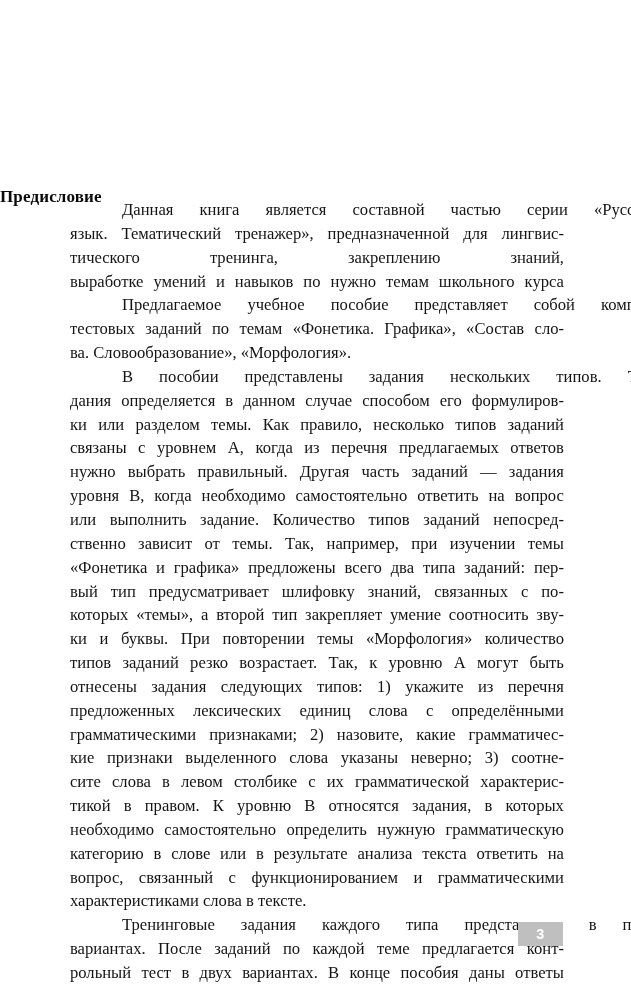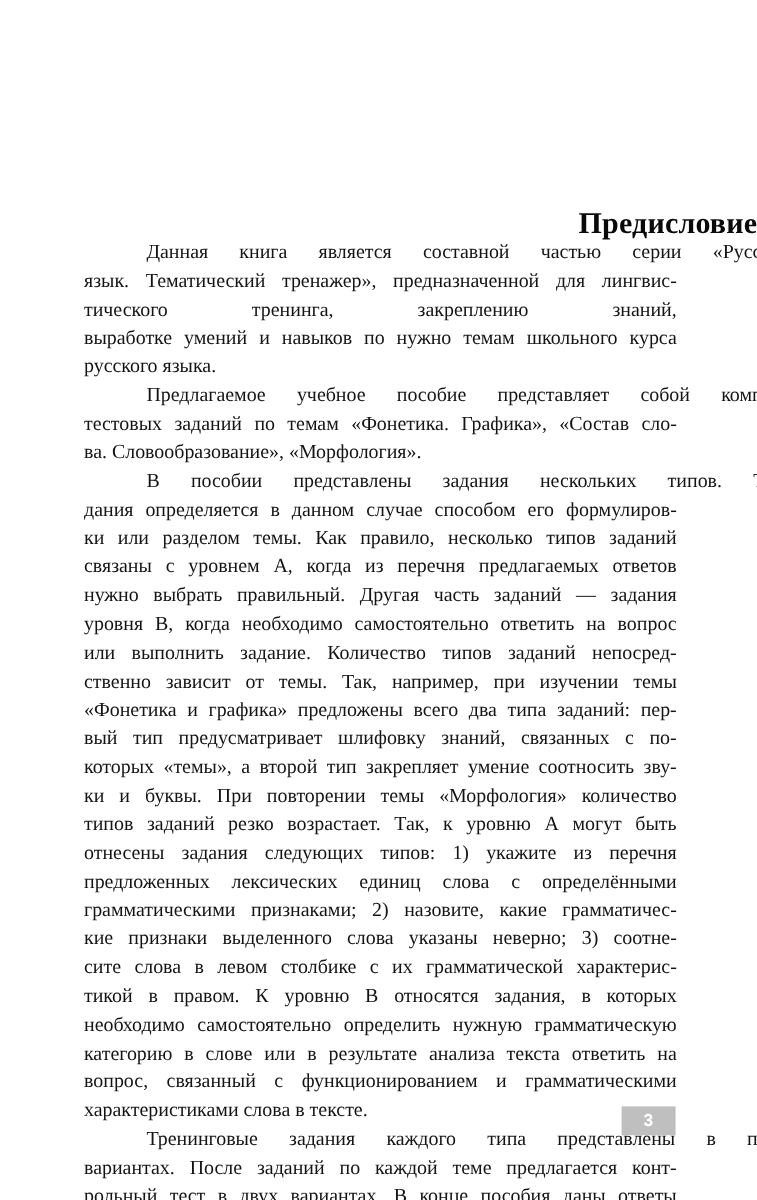--- a/index.html
+++ b/index.html
@@ -19,25 +19,25 @@
 
   .page {
     position: relative;
     width: 631px;
     height: 1000px;
     box-sizing: border-box;
   }
 
   .page-title {
     position: absolute;
-    top: 156px;
+    top: 176px;
     left: 0;
     width: 631px;
-    text-align: right;
-    font-size: 25px;
+    text-align: left;
+    font-size: 17px;
     font-weight: bold;
     letter-spacing: 0.15px;
     color: #0a0a0a;
   }
 
   .body-text {
     position: absolute;
     top: 198px;
     left: 70px;
     width: 494px;
@@ -118,21 +118,20 @@
           <span>выработке</span>
           <span>умений</span>
           <span>и</span>
           <span>навыков</span>
           <span>по</span>
           <span>нужно</span>
           <span>темам</span>
           <span>школьного</span>
           <span>курса</span>
         </span>
-        <span class="tline">русского языка.</span>
       </p>
     <p class="para">
         <span class="tline just indent">
           <span>Предлагаемое</span>
           <span>учебное</span>
           <span>пособие</span>
           <span>представляет</span>
           <span>собой</span>
           <span>комплекс</span>
         </span>

